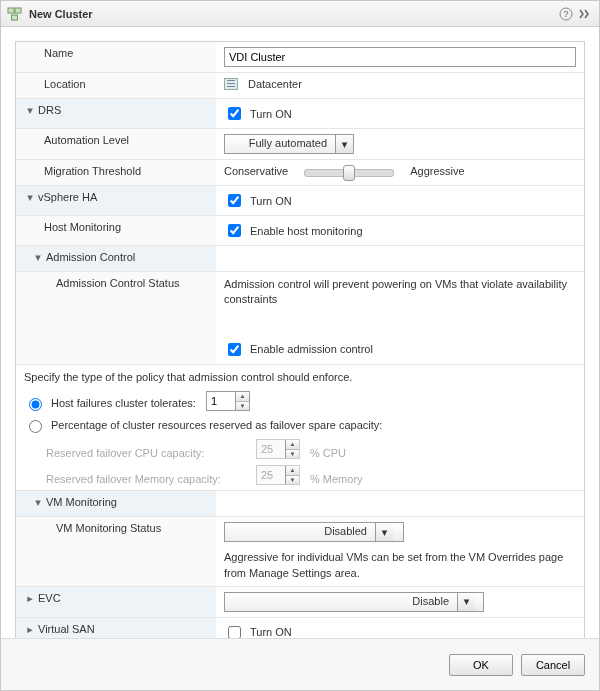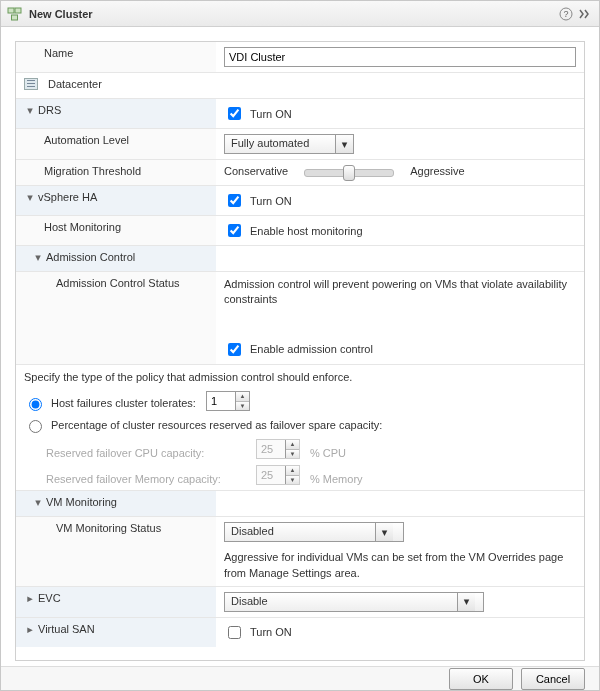--- a/index.html
+++ b/index.html
@@ -14,35 +14,35 @@
   .row { display:flex; border-top:1px solid #e6e6e6; min-height:26px; }
   .row:first-child { border-top:none; }
   .labelcell { width:200px; padding:5px 6px 5px 8px; display:flex; align-items:flex-start; background:#fafafa; }
   .labelcell.section { background:#eef3f8; font-weight:normal; }
   .labelcell .caret { width:12px; display:inline-flex; justify-content:center; color:#666; margin-right:2px; }
   .labelcell.indent1 { padding-left:28px; }
   .labelcell.indent2 { padding-left:40px; }
   .valcell { flex:1; padding:5px 8px; display:flex; align-items:flex-start; flex-wrap:wrap; gap:4px 6px; }
   .textinput { width:100%; height:20px; border:1px solid #9a9a9a; padding:2px 4px; font:inherit; }
   .selectwrap { display:inline-flex; border:1px solid #9a9a9a; height:20px; background:linear-gradient(#fff,#eee); }
-  .selectwrap .seltext { padding:2px 8px 2px 6px; min-width:110px; }
+  .selectwrap .seltext { padding:2px 8px 2px 6px; min-width:110px;text-align:right; }
   .selectwrap .selbtn { width:18px; border-left:1px solid #9a9a9a; background:linear-gradient(#fdfdfd,#e4e4e4); display:flex; align-items:center; justify-content:center; }
   .chk { display:inline-flex; align-items:center; gap:6px; }
   .chk input { width:13px; height:13px; }
   .radiolabel { display:inline-flex; align-items:center; gap:6px; }
   .slider { position:relative; width:90px; height:8px; background:#ddd; border:1px solid #bbb; border-radius:3px; margin:0 6px; display:inline-block; vertical-align:middle; }
   .slider .thumb { position:absolute; top:-5px; width:12px; height:16px; background:linear-gradient(#fff,#ddd); border:1px solid #999; border-radius:3px; }
   .spinner { display:inline-flex; border:1px solid #9a9a9a; height:20px; }
   .spinner input { width:28px; border:none; padding:0 4px; font:inherit; text-align:left; }
   .spinner .sbtns { width:14px; display:flex; flex-direction:column; border-left:1px solid #9a9a9a; }
   .spinner .sbtns div { flex:1; background:linear-gradient(#fdfdfd,#e4e4e4); display:flex; align-items:center; justify-content:center; font-size:6px; color:#555; cursor:pointer; }
   .spinner .sbtns div:first-child { border-bottom:1px solid #bbb; }
   .disabled { color:#aaa; }
   .disabled .spinner, .disabled .spinner input { color:#aaa; border-color:#ccc; }
-  .footer { height:24px; display:flex; align-items:center; justify-content:flex-end; padding:0 14px; gap:8px; border-top:1px solid #ddd; background:#f7f7f7; }
+  .footer { height:52px; display:flex; align-items:center; justify-content:flex-end; padding:0 14px; gap:8px; border-top:1px solid #ddd; background:#f7f7f7; }
   .btn { min-width:64px; height:22px; background:linear-gradient(#fdfdfd,#e4e4e4); border:1px solid #9a9a9a; border-radius:2px; cursor:pointer; font:inherit; }
   .dc-icon { display:inline-block; width:14px; height:12px; border:1px solid #9aa; background:#dfe9ee; margin-right:4px; position:relative; }
   .dc-icon::before { content:""; position:absolute; left:2px; top:1px; width:8px; height:1px; background:#789; box-shadow:0 3px 0 #789, 0 6px 0 #789; }
   .cluster-icon svg { display:block; }
   .desc { color:#333; width:100%; line-height:1.4; }
   .valcell .inline { display:flex; align-items:flex-end; gap:10px; }
   .policyblock { display:flex; flex-direction:column; gap:6px; width:100%; }
 </style>
 </head>
 <body>
@@ -74,20 +74,21 @@
     <div class="panel">
 
       <div class="row">
         <div class="labelcell indent1">Name</div>
         <div class="valcell">
           <input class="textinput" type="text" value="VDI Cluster" style="">
         </div>
       </div>
 
       <div class="row">
+        <div class="labelcell indent1">Location</div>
         <div class="valcell">
           <span class="dc-icon"></span>
           <span>Datacenter</span>
         </div>
       </div>
 
       <div class="row">
         <div class="labelcell section">
             <span class="caret">▾</span>
             <span>DRS</span>

